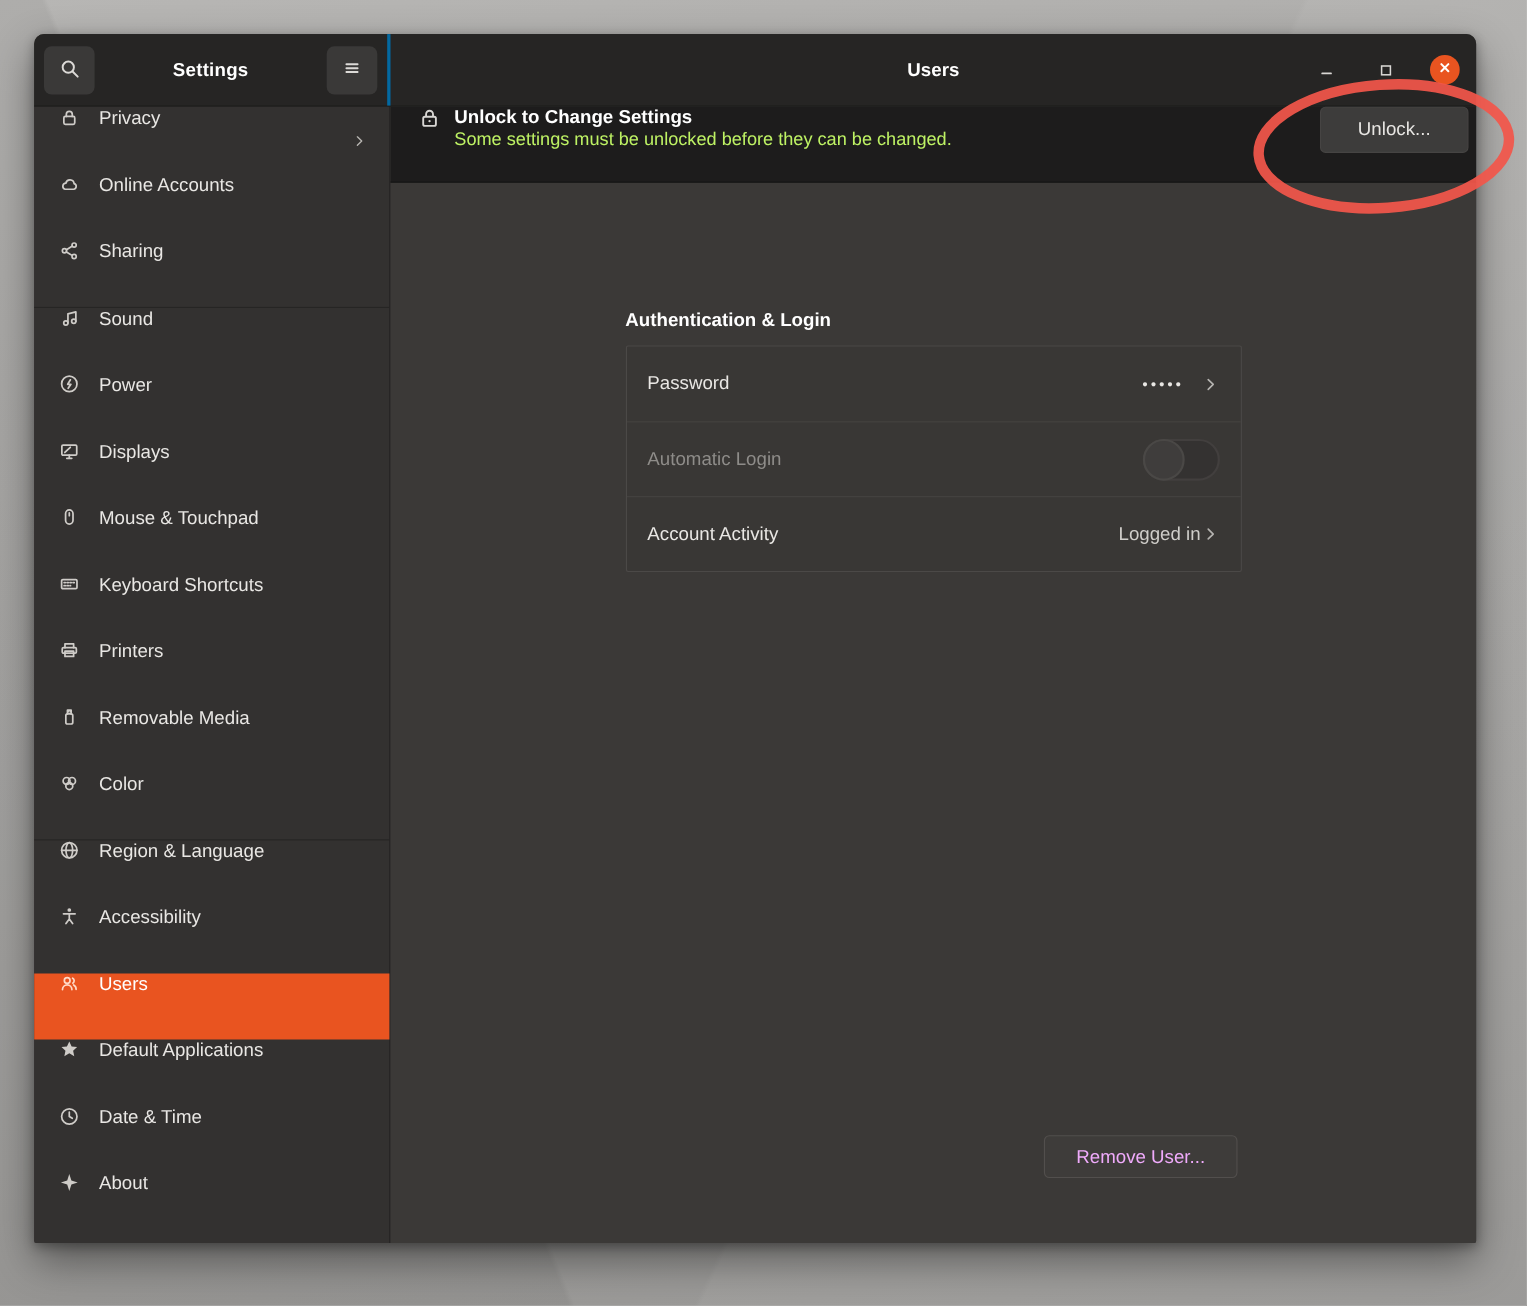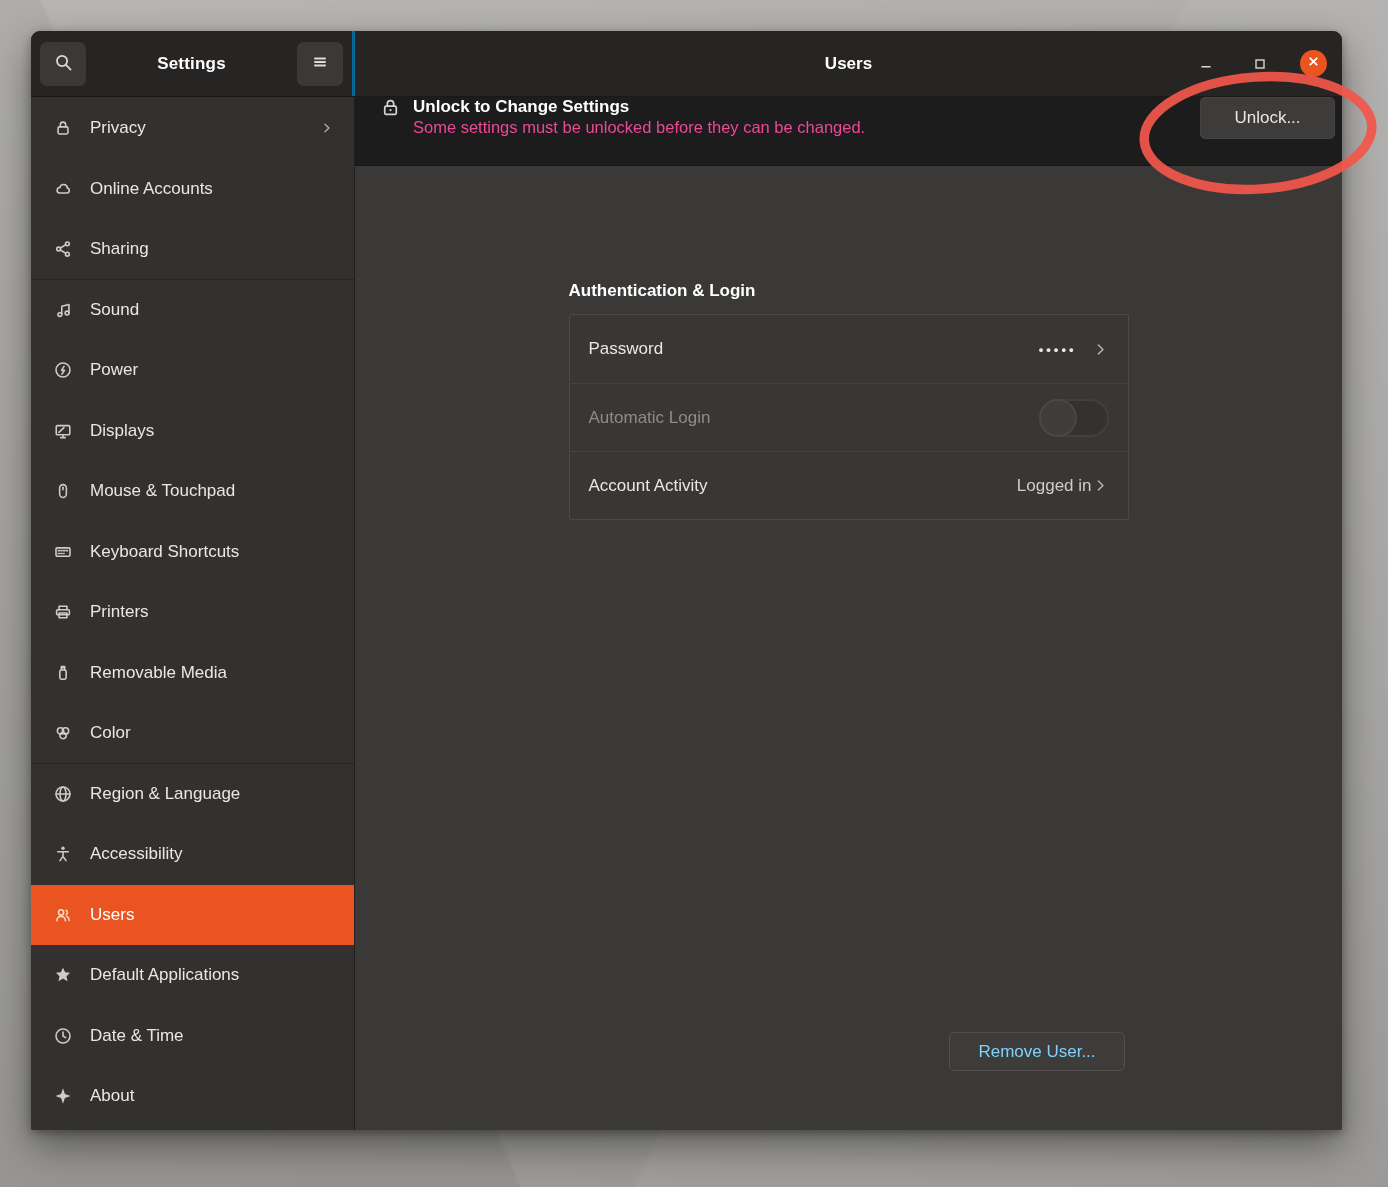--- a/index.html
+++ b/index.html
@@ -42,39 +42,39 @@
   .win-controls{position:absolute;right:15px;top:0;height:100%;display:flex;align-items:center;gap:27px}
   .wc{width:27px;height:27px;display:flex;align-items:center;justify-content:center;color:#d9d7d4;cursor:pointer}
   .wc.close{background:var(--accent);border-radius:50%;color:#fff}
 
   
   .content{flex:1;display:flex;min-height:0}
 
   
   .sidebar{width:324px;flex:none;background:#333130;border-right:1px solid #201f1e;
     display:flex;flex-direction:column;padding-top:1px}
-  .side-item{height:60.5px;flex:none;display:flex;align-items:center;gap:18px;
+  .side-item{height:60.5px;flex:none;display:flex;gap:18px;
     padding:0 20px 0 23px;color:#e9e7e4;font-size:17px;cursor:pointer}
   .side-item .ic{width:18px;height:18px;flex:none;color:#cfccc8;display:flex;align-items:center;justify-content:center}
   .side-item .ic svg{width:18px;height:18px;display:block}
   .side-item .lbl{flex:1;white-space:nowrap}
   .side-item .chev{width:14px;color:#b9b7b3;display:flex}
   .side-item.sep{border-bottom:1px solid #262524}
   .side-item.selected{background:var(--accent)}
   .side-item.selected .ic{color:#ffd9c6}
   .side-item.selected .lbl{color:#fff}
 
   
   .main{flex:1;position:relative;background:#3b3937;display:flex;flex-direction:column;min-width:0}
   .banner{height:69px;flex:none;background:#1d1c1c;border-bottom:1px solid #151414;
     display:flex;align-items:flex-start;gap:12px;padding:0 7px 0 25px}
   .banner .blk{color:#d8d6d3;display:flex;flex:none}
   .banner-text{display:flex;flex-direction:column;gap:1px}
   .banner-title{font-size:17px;font-weight:bold;color:#ffffff}
-  .banner-sub{font-size:16.5px;color:#ec4899}
+  .banner-sub{font-size:16.5px;color:#bef264}
   .unlock-btn{margin-left:auto;width:135px;height:42px;border-radius:5px;background:#3d3c3b;
     border:1px solid #464443;color:#e8e6e3;font-size:17px;display:flex;align-items:center;justify-content:center;cursor:pointer}
 
   .page{flex:1;position:relative}
   .col{width:560px;margin:0 auto;padding-top:57px}
 
   .avatar-row{display:flex;align-items:center;height:140px}
   .avatar{width:140px;height:140px;flex:none;border-radius:50%;background:var(--avatar);
     border:7px solid #2b2a29;box-shadow:0 0 0 1px rgba(130,128,124,.55);
     display:flex;align-items:center;justify-content:center}
@@ -93,21 +93,21 @@
   .dots{font-size:13px;letter-spacing:3px;color:#e9e7e4;margin-right:15px;font-weight:bold}
   .status{color:#cfcdc9;}
   .rchev{color:#b5b3b0;display:flex}
 
   .toggle{width:70px;height:38px;border-radius:19px;border:2px solid #423f3e;background:#343231;position:relative;cursor:pointer}
   .toggle .knob{position:absolute;left:-2px;top:-2px;width:38px;height:38px;border-radius:50%;
     background:#3f3d3c;border:2px solid #4a4846}
 
   .remove-btn{position:absolute;right:217px;bottom:59px;width:176px;height:39px;
     border:1px solid #524f4d;border-radius:5px;background:rgba(255,255,255,.015);
-    color:#7dd3fc;font-size:17px;display:flex;align-items:center;justify-content:center;cursor:pointer}
+    color:#f0abfc;font-size:17px;display:flex;align-items:center;justify-content:center;cursor:pointer}
 
   
   .annotation{position:absolute;left:1133px;top:64px;width:252px;height:140px;z-index:5;pointer-events:none}
 </style>
 </head>
 <body>
 
 <div class="window">
 
   <div class="titlebar">

